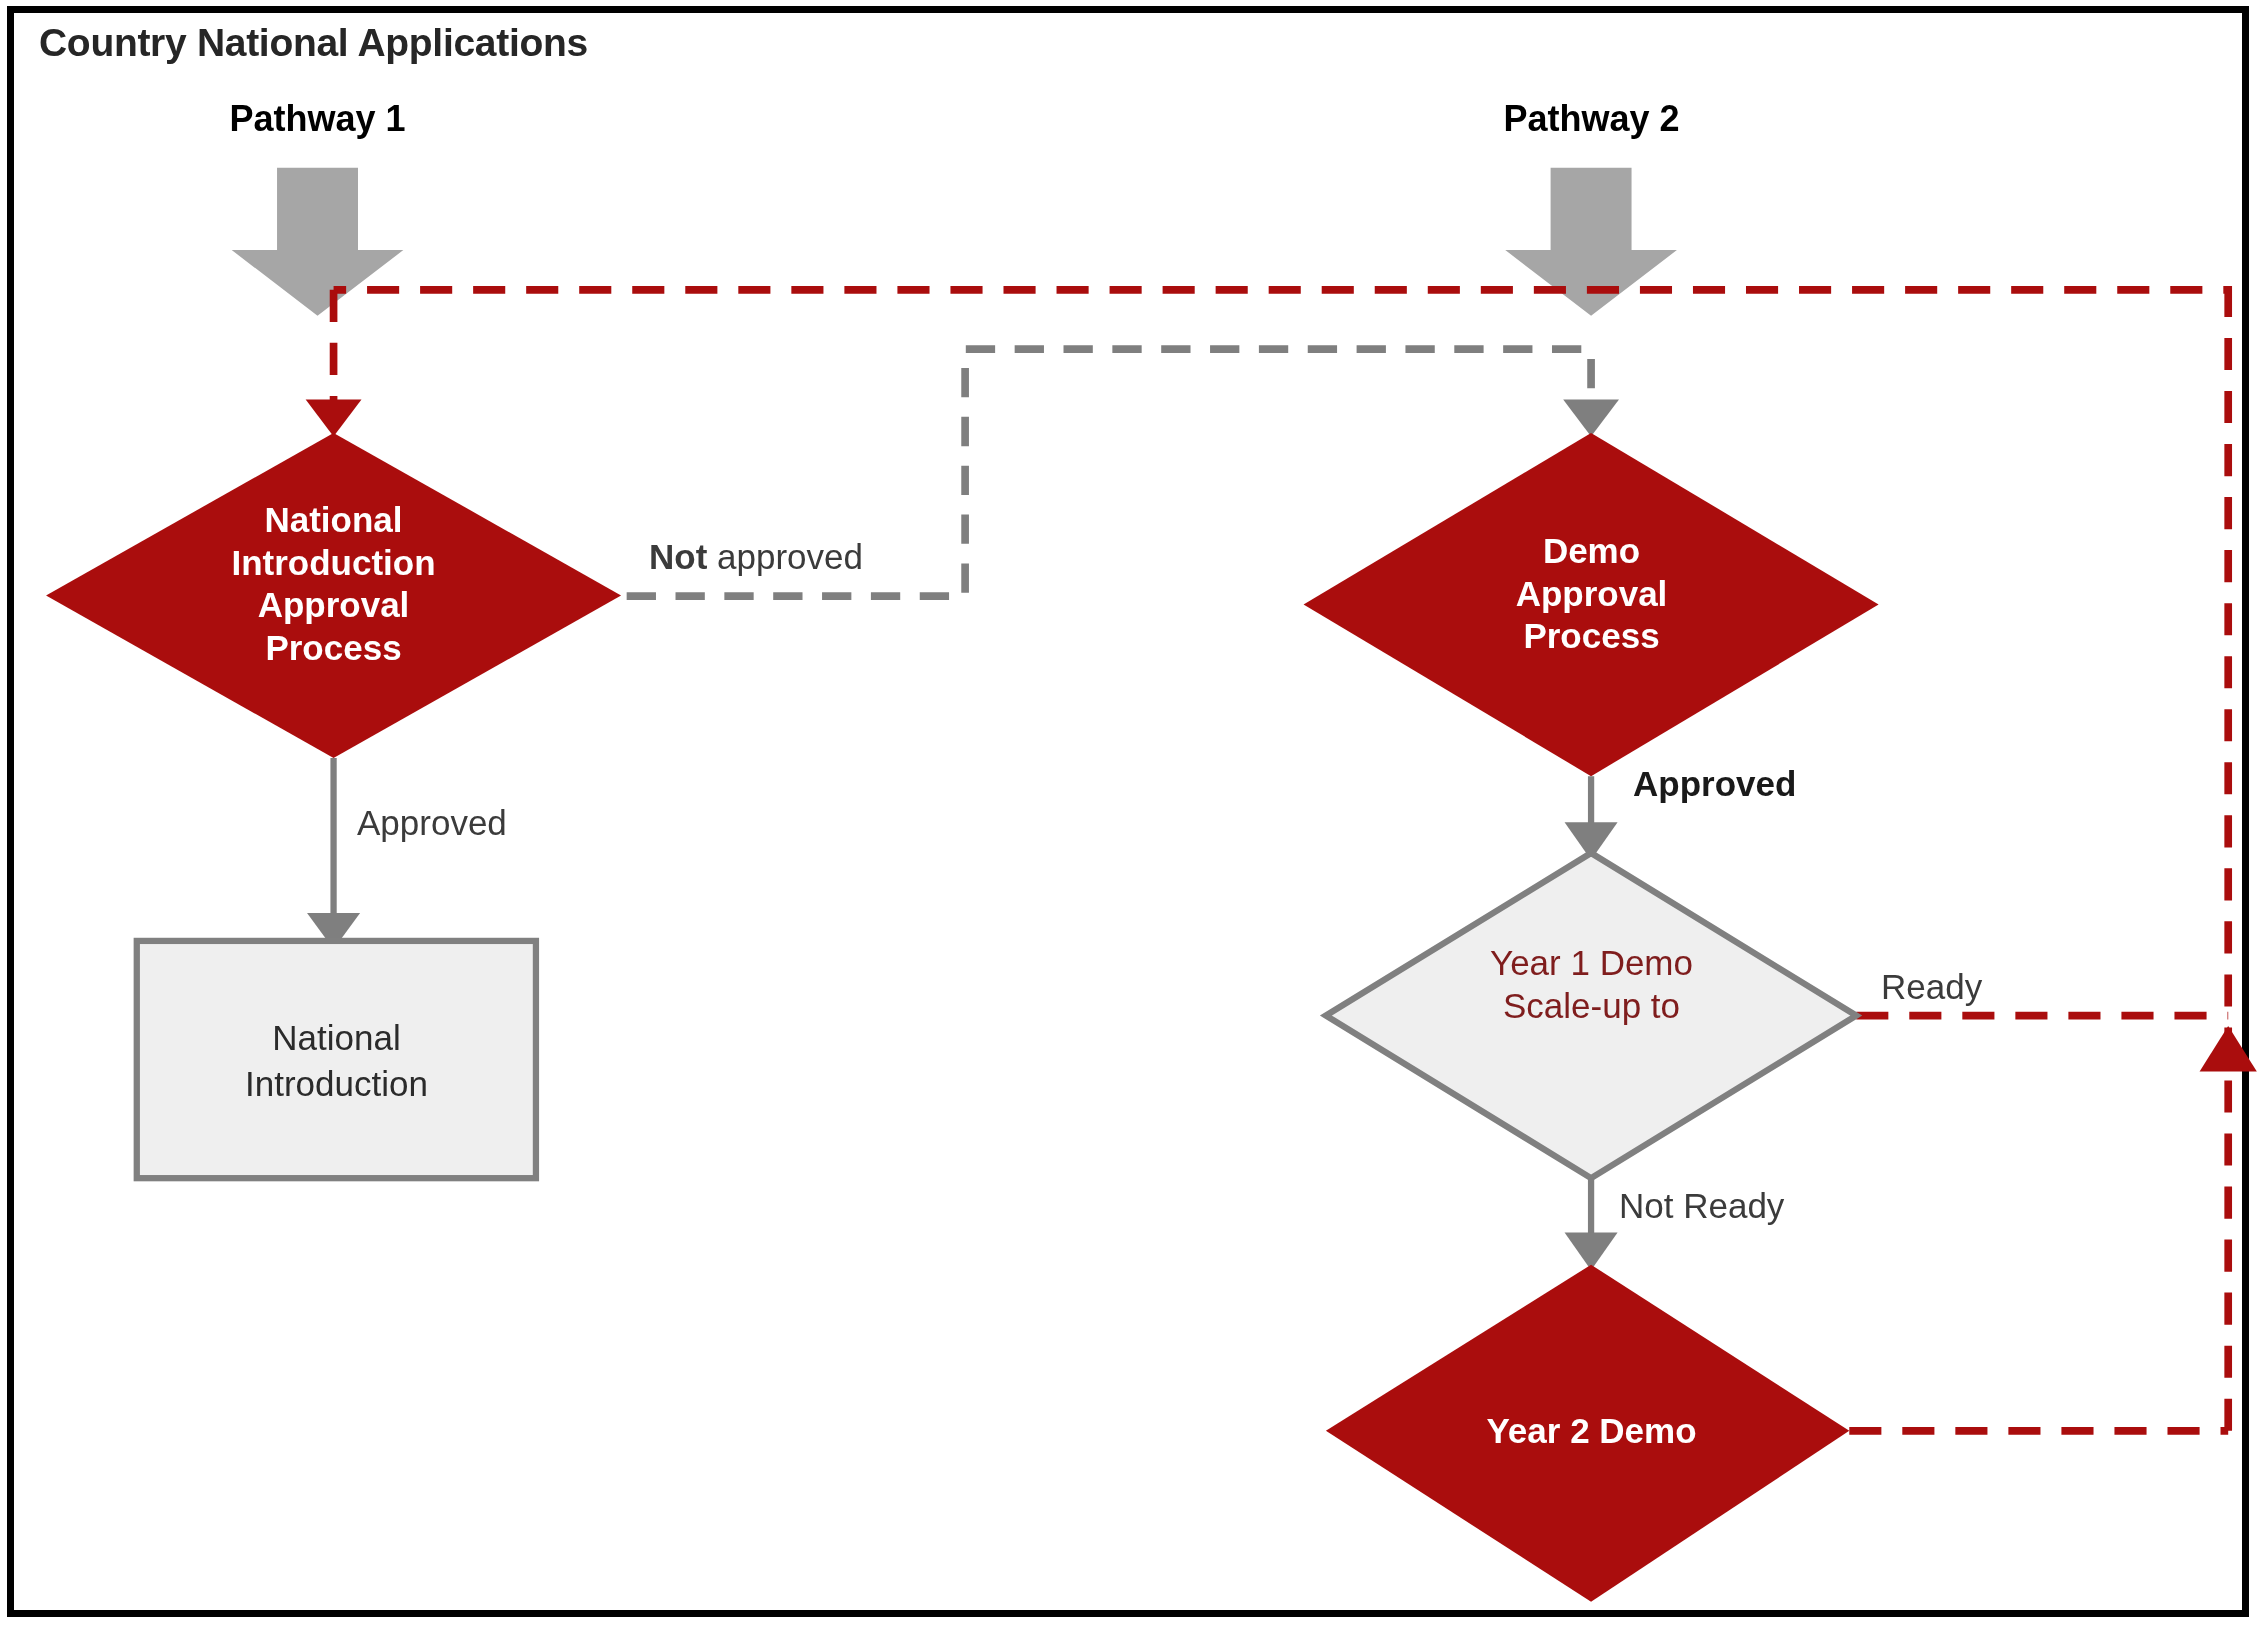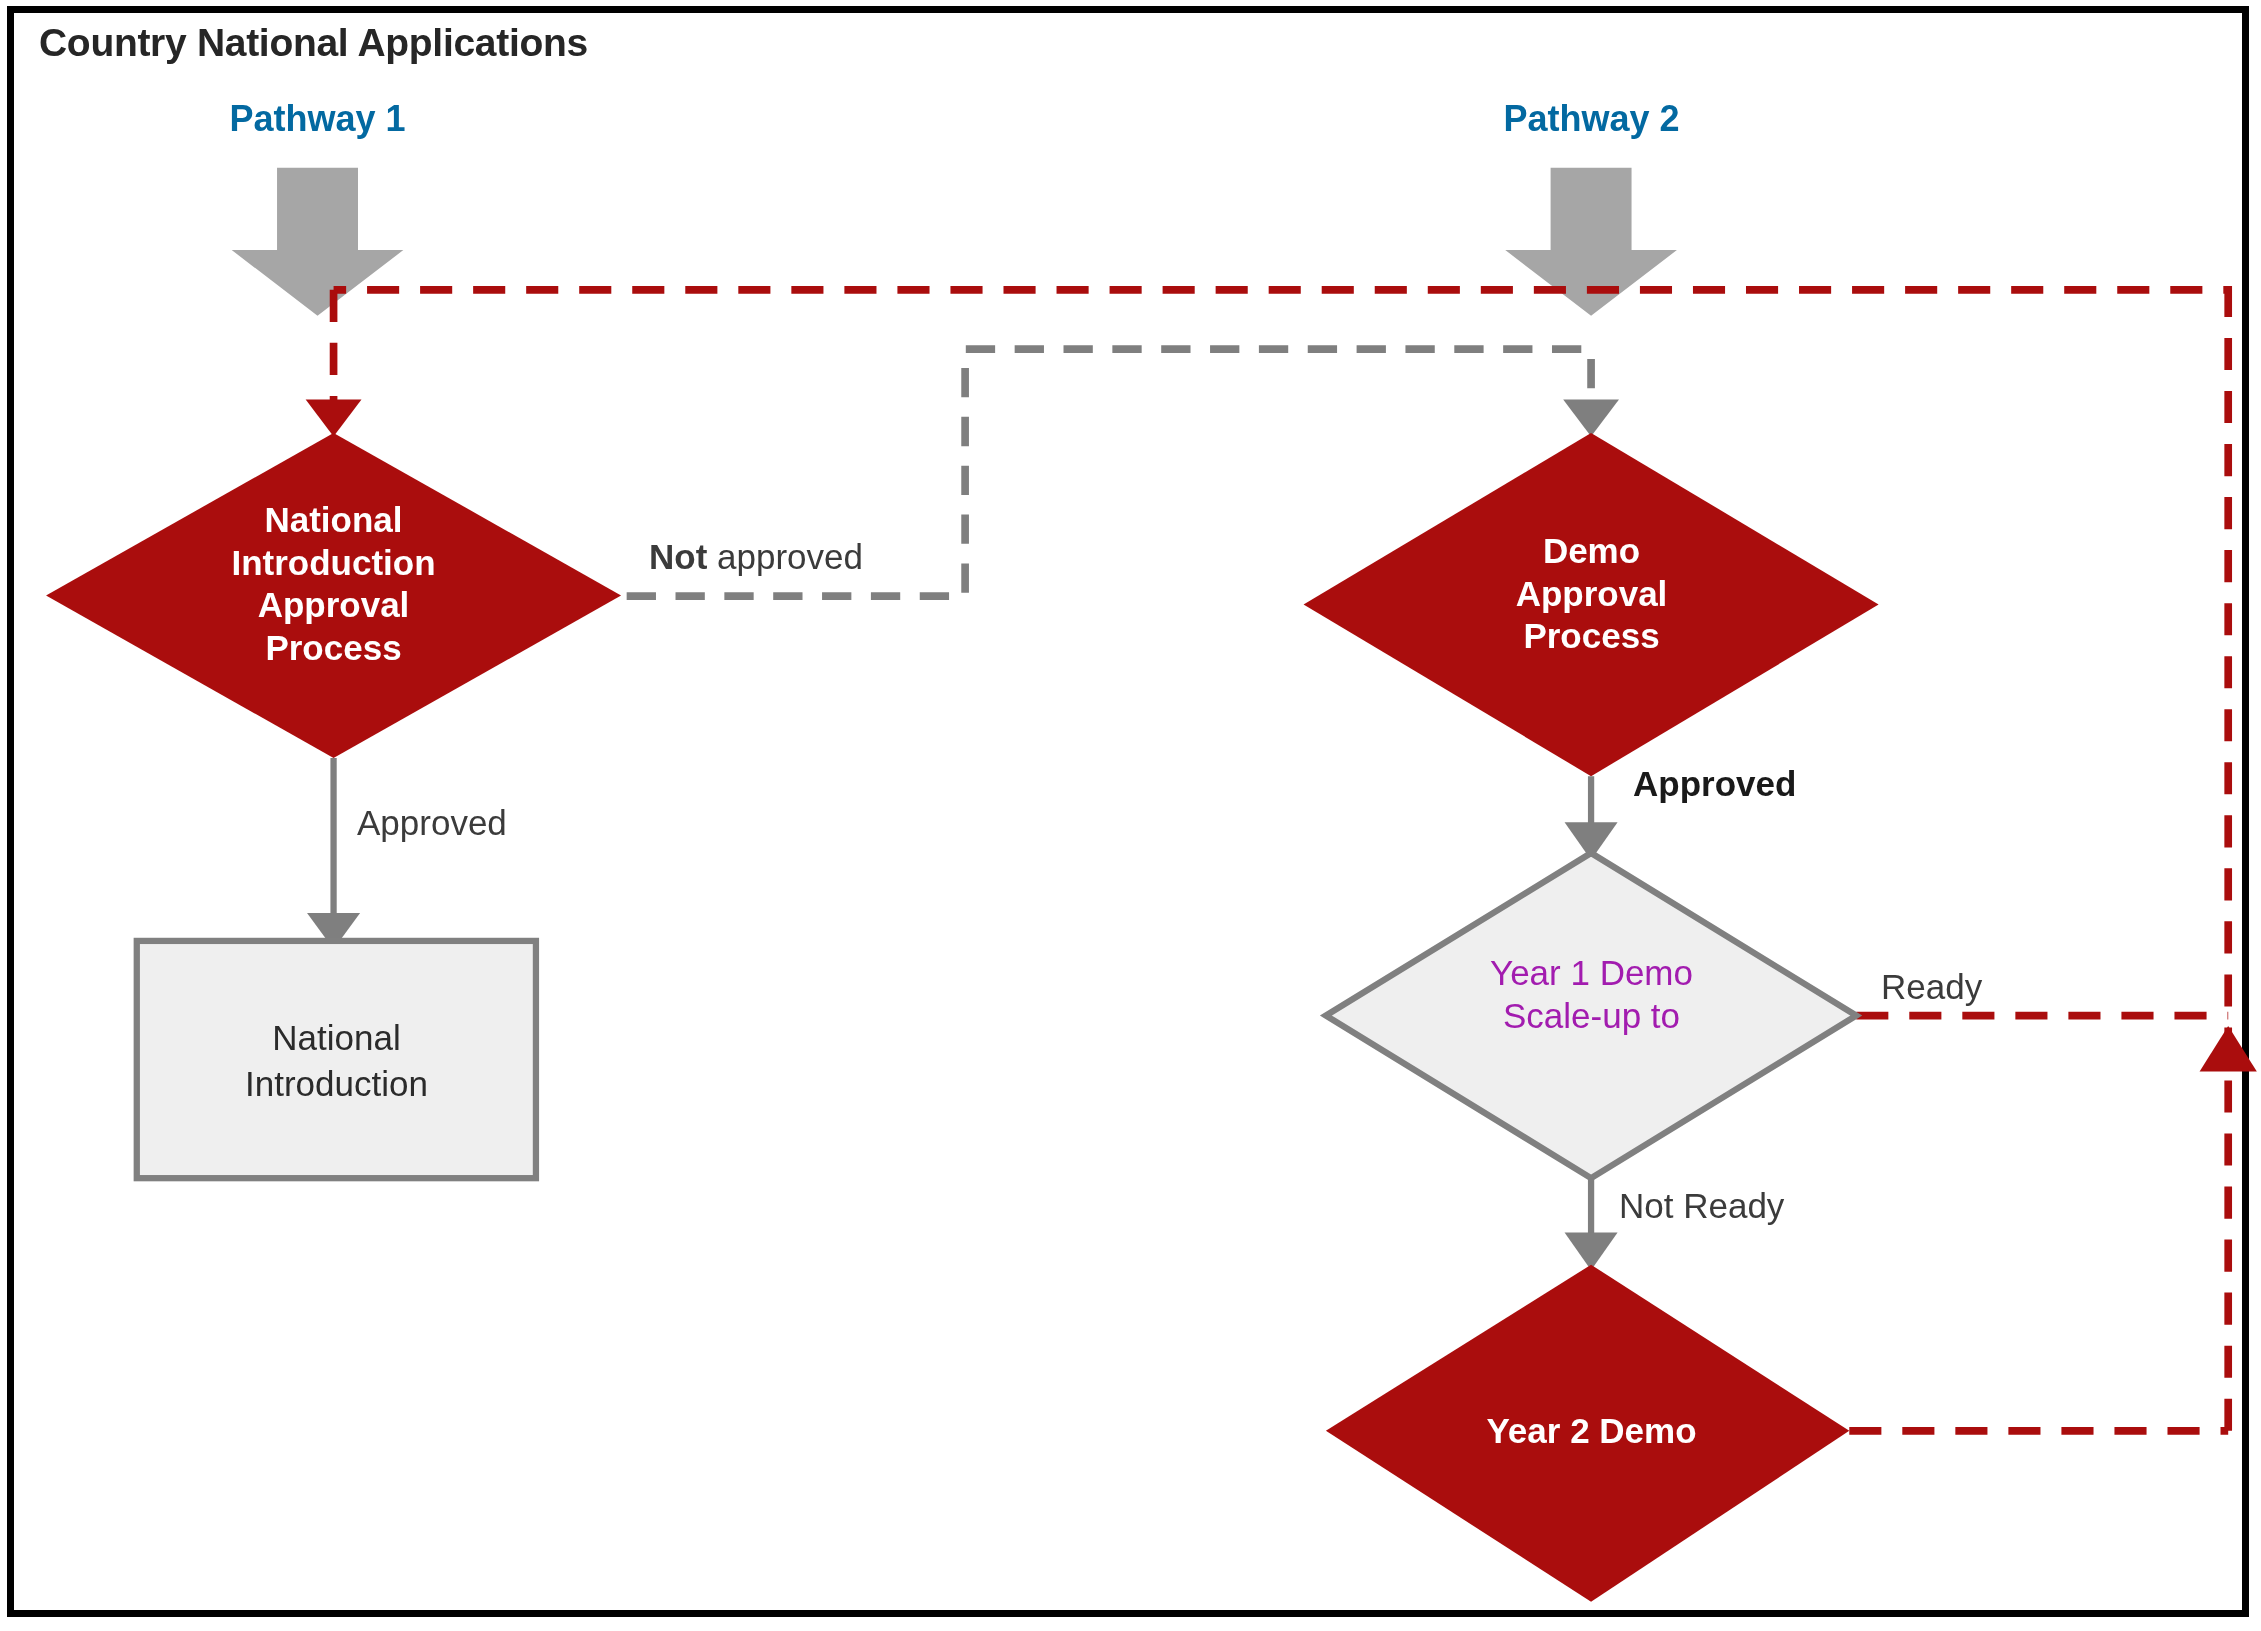--- a/index.html
+++ b/index.html
@@ -37,21 +37,21 @@
     font-weight: bold;
     font-size: 39px;
     color: #262626;
     white-space: nowrap;
     letter-spacing: -0.3px;
   }
   .pathway-title {
     position: absolute;
     font-weight: bold;
     font-size: 36px;
-    color: #0369a1;
+    color: #000000;
     white-space: nowrap;
     text-align: center;
   }
   .edge-label {
     position: absolute;
     font-size: 35px;
     color: #3b3b3b;
     white-space: nowrap;
   }
   .edge-label-two {
@@ -66,24 +66,23 @@
     text-align: center;
     line-height: 1.22;
     pointer-events: none;
   }
   .node-text.red {
     color: #ffffff;
     font-weight: bold;
     font-size: 35px;
   }
   .node-text.gray {
-    color: #a21caf;
+    color: #7f1d1d;
     font-size: 35px;
     font-weight: normal;
-    margin-top: 10px;
   }
   .box-text {
     position: absolute;
     text-align: center;
     line-height: 1.3;
     color: #2b2b2b;
     font-size: 35px;
   }
 </style>
 </head>

